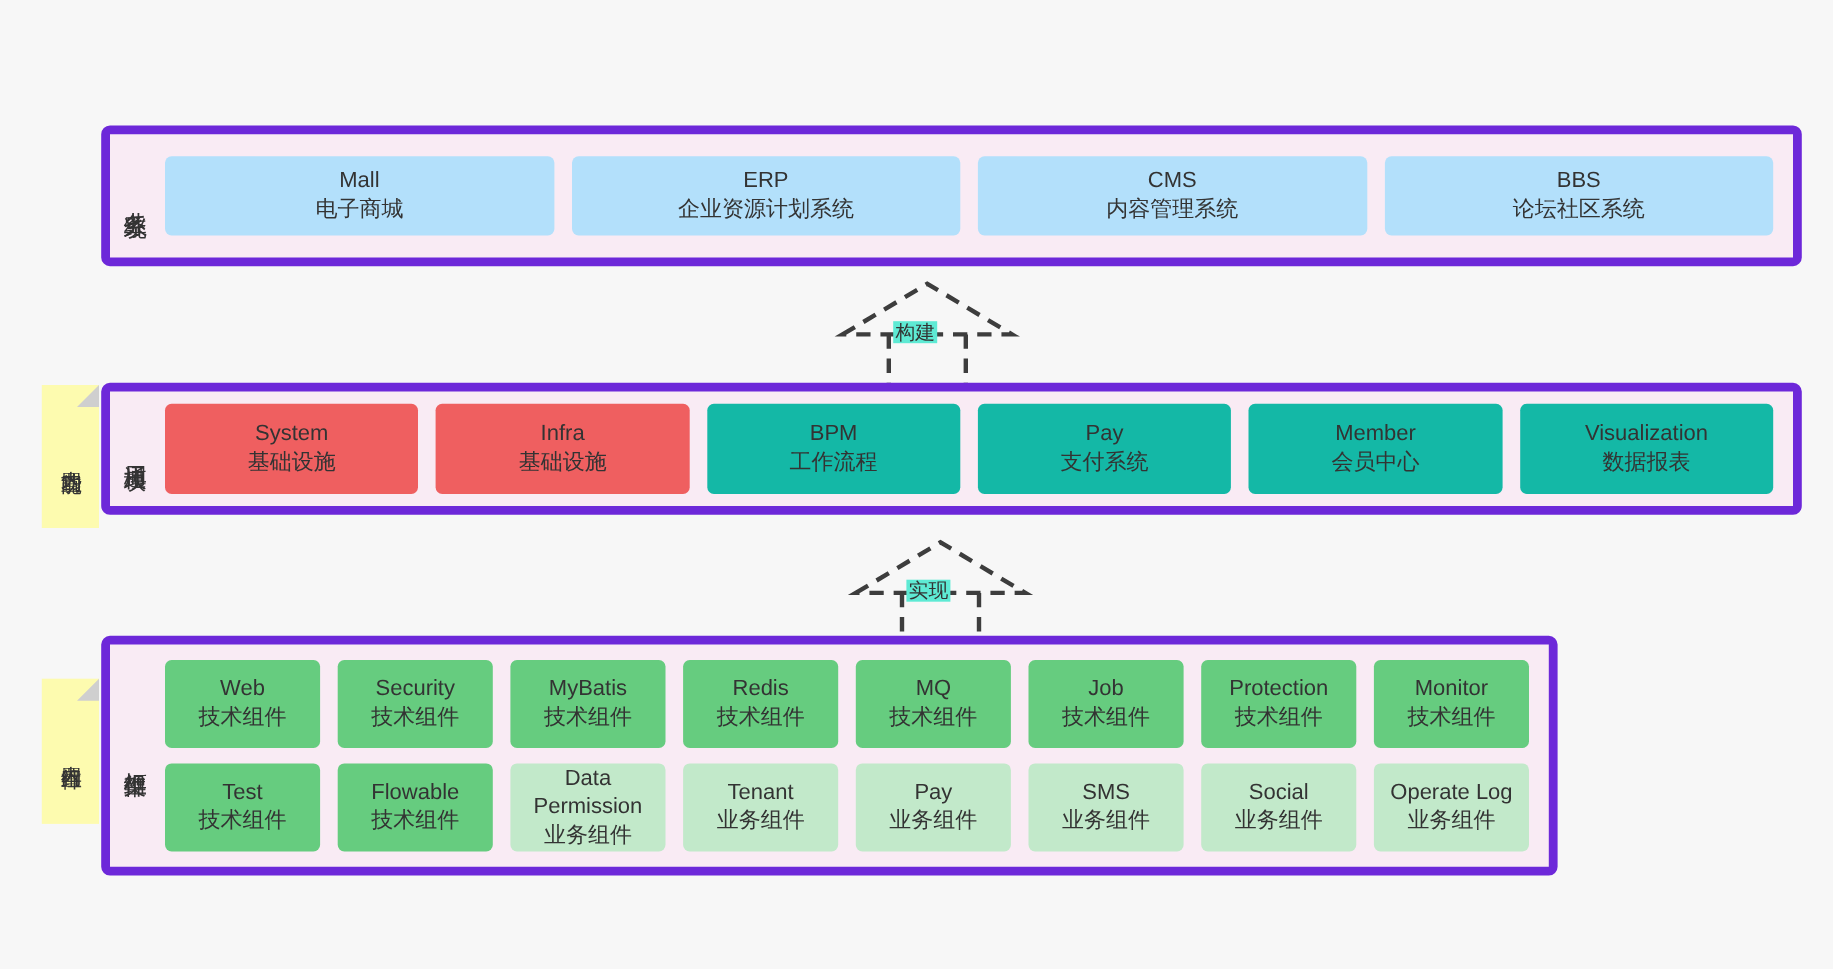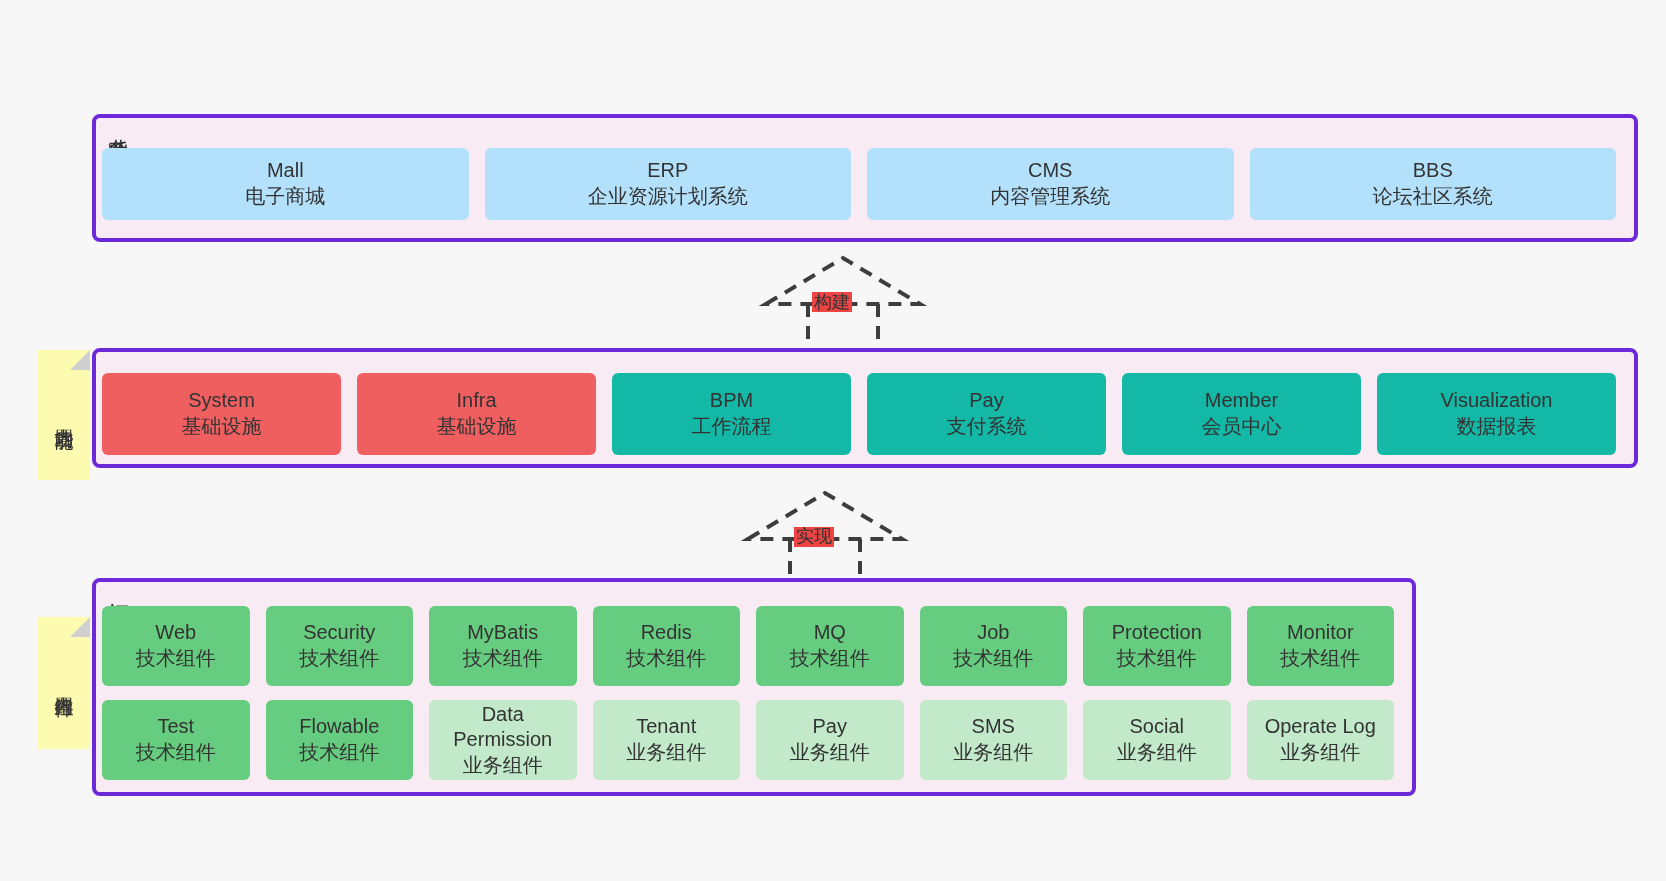--- a/index.html
+++ b/index.html
@@ -21,24 +21,24 @@
     top: 0;
     width: 1666px;
     height: 881px;
   }
 
   
   .band {
     position: absolute;
     box-sizing: border-box;
     background: #f9ebf4;
-    border: 4px solid #6d28d9;
+    border: 8px solid #6d28d9;
     border-radius: 8px;
     display: flex;
-    flex-direction: column;
+    flex-direction: row;
     align-items: stretch;
   }
   .band-title {
     flex: 0 0 auto;
     width: 44px;
     display: flex;
     align-items: center;
     justify-content: center;
     font-size: 21px;
     line-height: 1.14;
@@ -150,27 +150,27 @@
     position: absolute;
     width: 190px;
     height: 108px;
   }
   .arrow svg { display: block; }
   .arrow-label {
     position: absolute;
     font-size: 18px;
     line-height: 1;
     color: #333333;
-    background: #ef4444;
+    background: #5eead4;
     padding: 1px 2px;
     white-space: nowrap;
   }
   #arrow-build { left: 748px; top: 252px; }
   #arrow-build .arrow-label { left: 64px; top: 40px; }
-  #arrow-implement { left: 730px; top: 487px; font-family: Liberation Mono, monospace; }
+  #arrow-implement { left: 760px; top: 487px; }
   #arrow-implement .arrow-label { left: 64px; top: 40px; }
 </style>
 </head>
 <body>
 
 <div id="canvas">
 
   <div class="band" id="band-business">
     <div class="band-title">业务系统</div>
     <div class="band-body">

